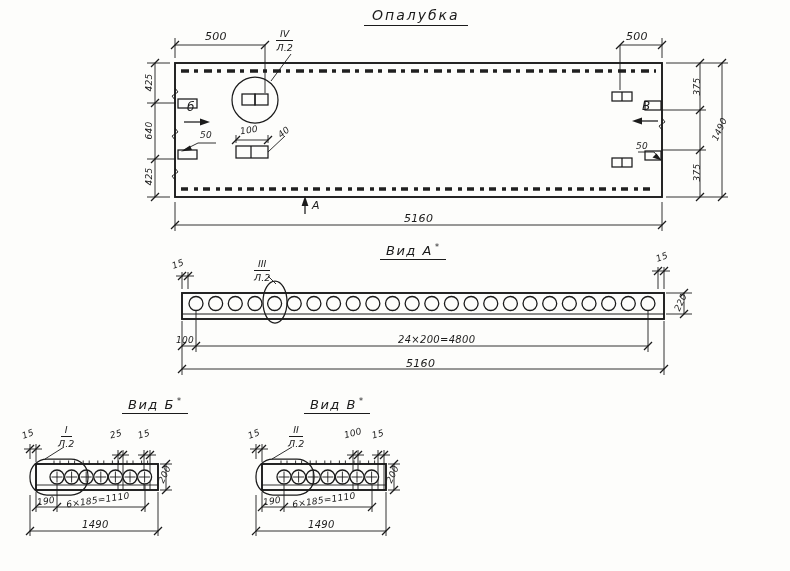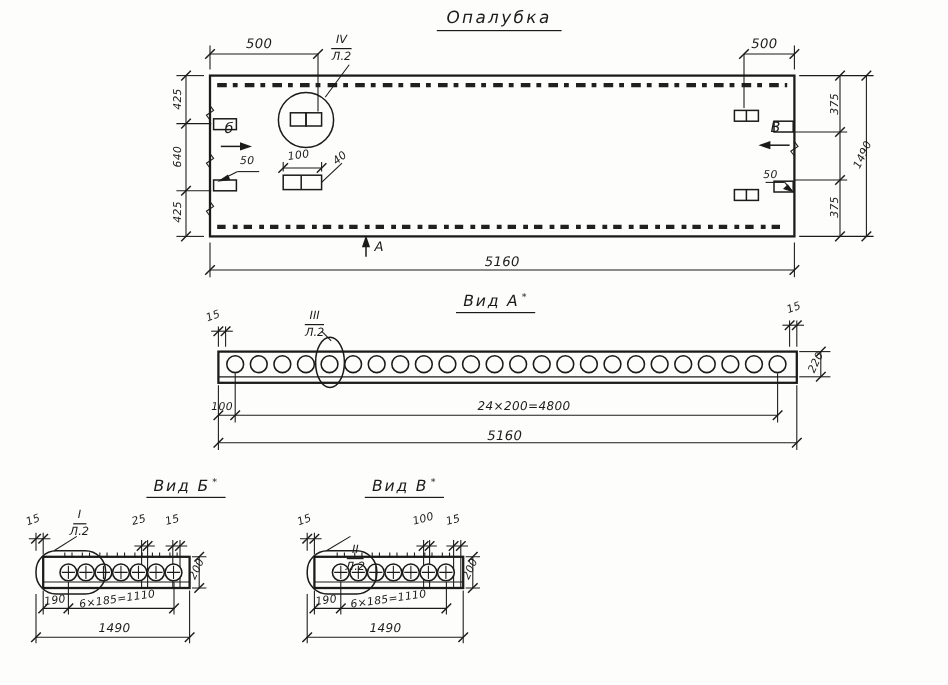--- a/index.html
+++ b/index.html
@@ -392,21 +392,21 @@
 <div class="lbl s9 r15" style="left:110px;top:430px;">25</div>
 <div class="lbl s9 r15" style="left:138px;top:430px;">15</div>
 <div class="lbl s9 r65" style="left:156px;top:470px;">200</div>
 <div class="lbl s9 r8" style="left:37px;top:497px;">190</div>
 <div class="lbl s9 r8" style="left:66px;top:496px;">6×185=1110</div>
 <div class="lbl" style="left:82px;top:520px;">1490</div>
 
 <div class="lbl vtitle" style="left:304px;top:398px;">
   <span>Вид В</span><sup class="mark">*</sup>
 </div>
-<div class="frac" style="left:288px;top:424px;margin-top:29px;">
+<div class="frac" style="left:288px;top:424px;">
   <span class="top">II</span>
   <span class="bot">Л.2</span>
 </div>
 <div class="lbl s9 r20" style="left:248px;top:430px;">15</div>
 <div class="lbl s9 r15" style="left:344px;top:429px;">100</div>
 <div class="lbl s9 r15" style="left:372px;top:430px;">15</div>
 <div class="lbl s9 r65" style="left:384px;top:470px;">200</div>
 <div class="lbl s9 r8" style="left:263px;top:497px;">190</div>
 <div class="lbl s9 r8" style="left:292px;top:496px;">6×185=1110</div>
 <div class="lbl" style="left:308px;top:520px;">1490</div>

